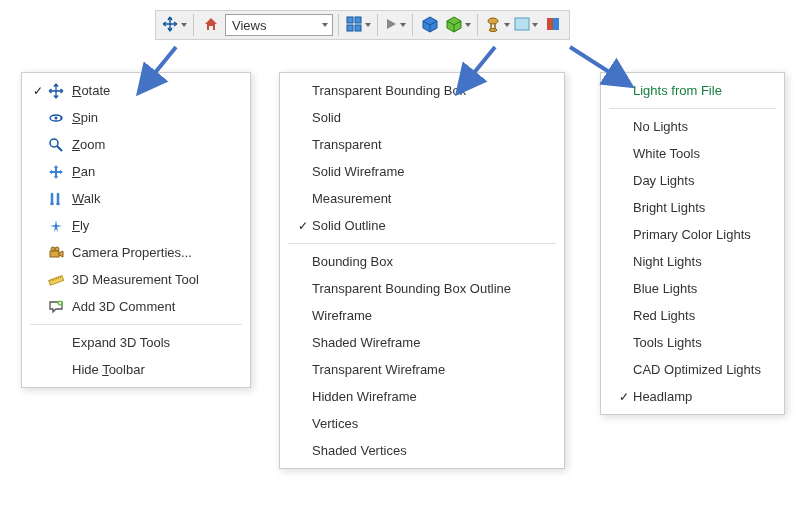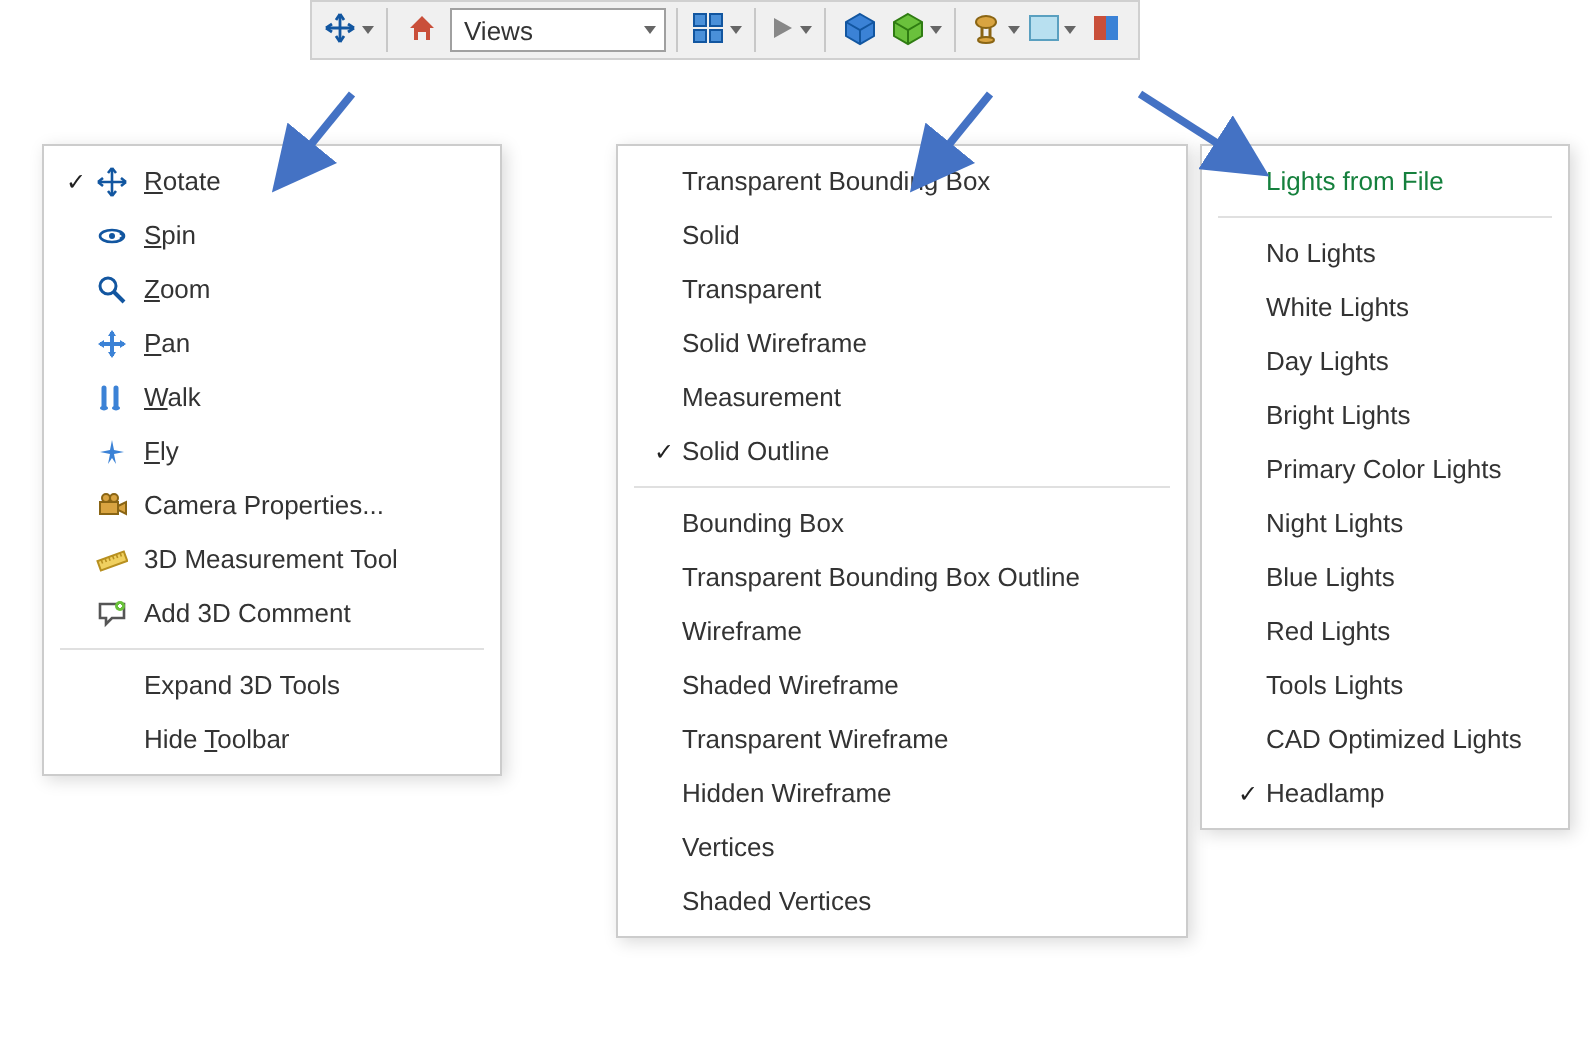--- a/index.html
+++ b/index.html
@@ -10,21 +10,21 @@
     font-family: "Segoe UI", sans-serif;
     font-size: 13px;
     color: #333;
     background: #fff;
     position: relative;
     overflow: hidden;
   }
   
   .toolbar {
     position: absolute;
-    top: 0;
+    top: 10px;
     left: 155px;
     height: 30px;
     background: #f0f0f0;
     border: 1px solid #d0d0d0;
     display: flex;
     align-items: center;
     padding: 13px 4px;
     gap: 2px;
   }
   .tb-btn {
@@ -322,21 +322,21 @@
       <span class="menu-icon"></span>
       <span class="menu-label">Expand 3D Tools</span>
     </div>
     <div class="menu-item">
       <span class="menu-check"></span>
       <span class="menu-icon"></span>
       <span class="menu-label"><span>Hide <span class="ul">T</span>oolbar</span></span>
     </div>
   </div>
 
-<div class="menu menu-plain" id="render-menu" style="left:279px; top:72px; width:286px;margin-left:29px;">
+<div class="menu menu-plain" id="render-menu" style="left:279px; top:72px; width:286px;">
     <div class="menu-item">
       <span class="menu-check"></span>
       <span class="menu-label">Transparent Bounding Box</span>
     </div>
     <div class="menu-item">
       <span class="menu-check"></span>
       <span class="menu-label">Solid</span>
     </div>
     <div class="menu-item">
       <span class="menu-check"></span>
@@ -394,21 +394,21 @@
       <span class="menu-check"></span>
       <span class="menu-label">Lights from File</span>
     </div>
     <div class="menu-sep"></div>
     <div class="menu-item">
       <span class="menu-check"></span>
       <span class="menu-label">No Lights</span>
     </div>
     <div class="menu-item">
       <span class="menu-check"></span>
-      <span class="menu-label">White Lights</span>
+      <span class="menu-label">White Tools</span>
     </div>
     <div class="menu-item">
       <span class="menu-check"></span>
       <span class="menu-label">Day Lights</span>
     </div>
     <div class="menu-item">
       <span class="menu-check"></span>
       <span class="menu-label">Bright Lights</span>
     </div>
     <div class="menu-item">

